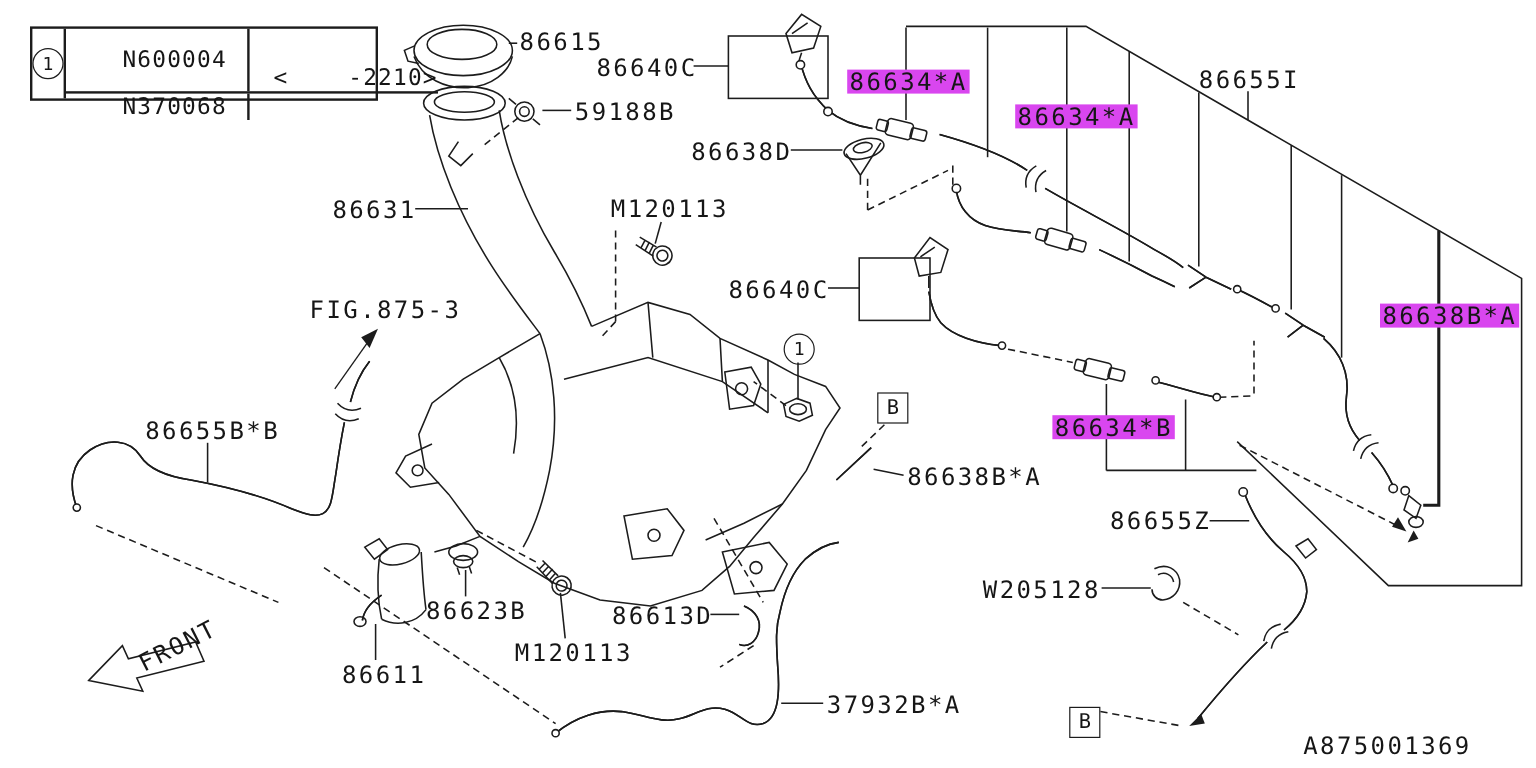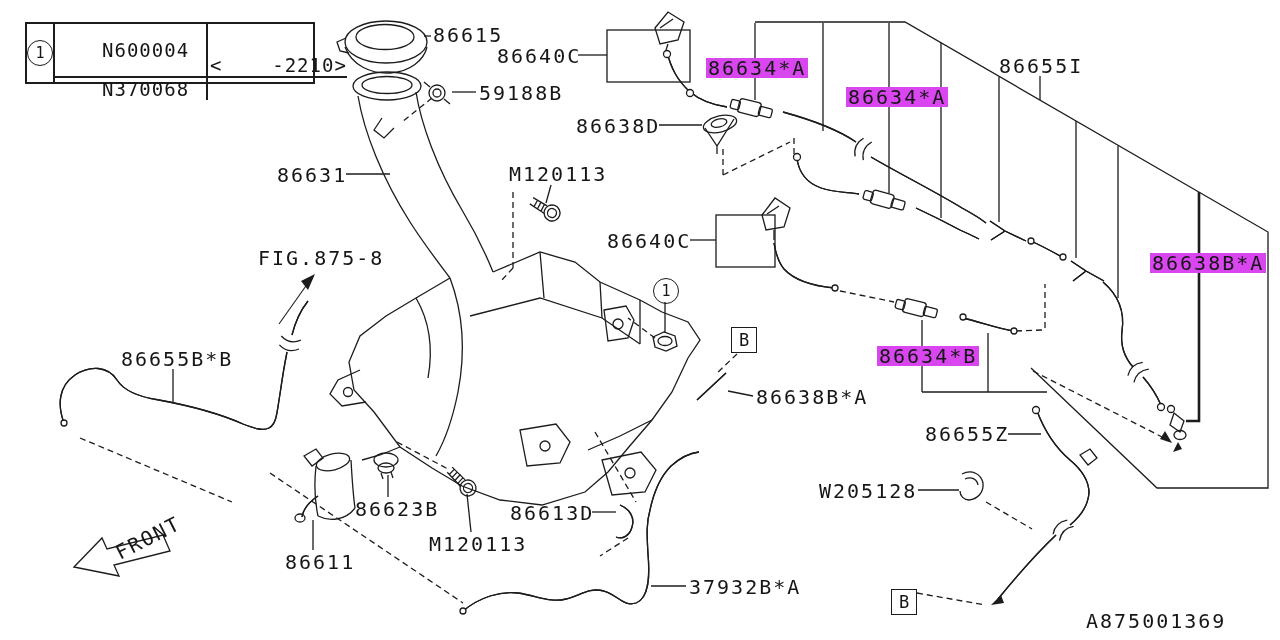--- a/index.html
+++ b/index.html
@@ -10,21 +10,21 @@
        color:#161616;}
   .lbl.bg{background:#d946ef;padding:0 2px;}
   
   .reftable{position:absolute;left:25px;top:22px;width:286px;height:58px;
             border:2px solid #1c1c1c;display:flex;font-size:19px;letter-spacing:1px;}
   .reftable .symcell{width:34px;border-right:2px solid #1c1c1c;display:flex;align-items:center;justify-content:center;}
   .reftable .rows{flex:1;display:flex;flex-direction:column;}
   .reftable .row{flex:1;display:flex;}
   .reftable .row + .row{border-top:2px solid #1c1c1c;align-items:flex-end;}
   .reftable .pn{width:104px;border-right:2px solid #1c1c1c;display:flex;align-items:center;padding-left:7px;margin-left:40px;}
-  .reftable .rng{flex:1;display:flex;align-items:center;padding-left:2px;white-space:pre;margin-top:30px;}
+  .reftable .rng{flex:1;display:flex;align-items:center;padding-left:20px;white-space:pre;margin-top:30px;}
   .circ{width:24px;height:24px;border:1.6px solid #1c1c1c;border-radius:50%;
         display:flex;align-items:center;justify-content:center;font-size:15px;letter-spacing:0;}
   .circmark{position:absolute;width:24px;height:24px;border:1.6px solid #1c1c1c;border-radius:50%;
         display:flex;align-items:center;justify-content:center;font-size:15px;}
   .boxmark{position:absolute;width:24px;height:24px;border:1.6px solid #1c1c1c;
         display:flex;align-items:center;justify-content:center;font-size:17px;}
   
   .art path,.art line,.art rect,.art circle,.art ellipse,.art polyline{fill:none;stroke:#1c1c1c;stroke-width:1.3;}
   .art .thin{stroke-width:1.1;}
   .art .bold{stroke-width:2.6;}
@@ -353,20 +353,20 @@
   <div class="lbl" style="left:756px;top:387px">86638B*A</div>
   <div class="lbl bg" style="left:877px;top:346px">86634*B</div>
   <div class="lbl" style="left:925px;top:424px">86655Z</div>
   <div class="lbl" style="left:819px;top:481px">W205128</div>
   <div class="lbl" style="left:355px;top:499px">86623B</div>
   <div class="lbl" style="left:429px;top:534px">M120113</div>
   <div class="lbl" style="left:510px;top:503px">86613D</div>
   <div class="lbl" style="left:285px;top:552px">86611</div>
   <div class="lbl" style="left:689px;top:577px">37932B*A</div>
 
-  <div class="lbl" style="left:258px;top:248px">FIG.875-8</div>
+  <div class="lbl" style="left:258px;top:248px">FIG.875-3</div>
   <div class="lbl" style="left:1086px;top:611px">A875001369</div>
 
   <div class="circmark" style="left:653px;top:278px">1</div>
   <div class="boxmark" style="left:731px;top:327px">B</div>
   <div class="boxmark" style="left:891px;top:589px">B</div>
 
 </div>
 
 </body></html>

